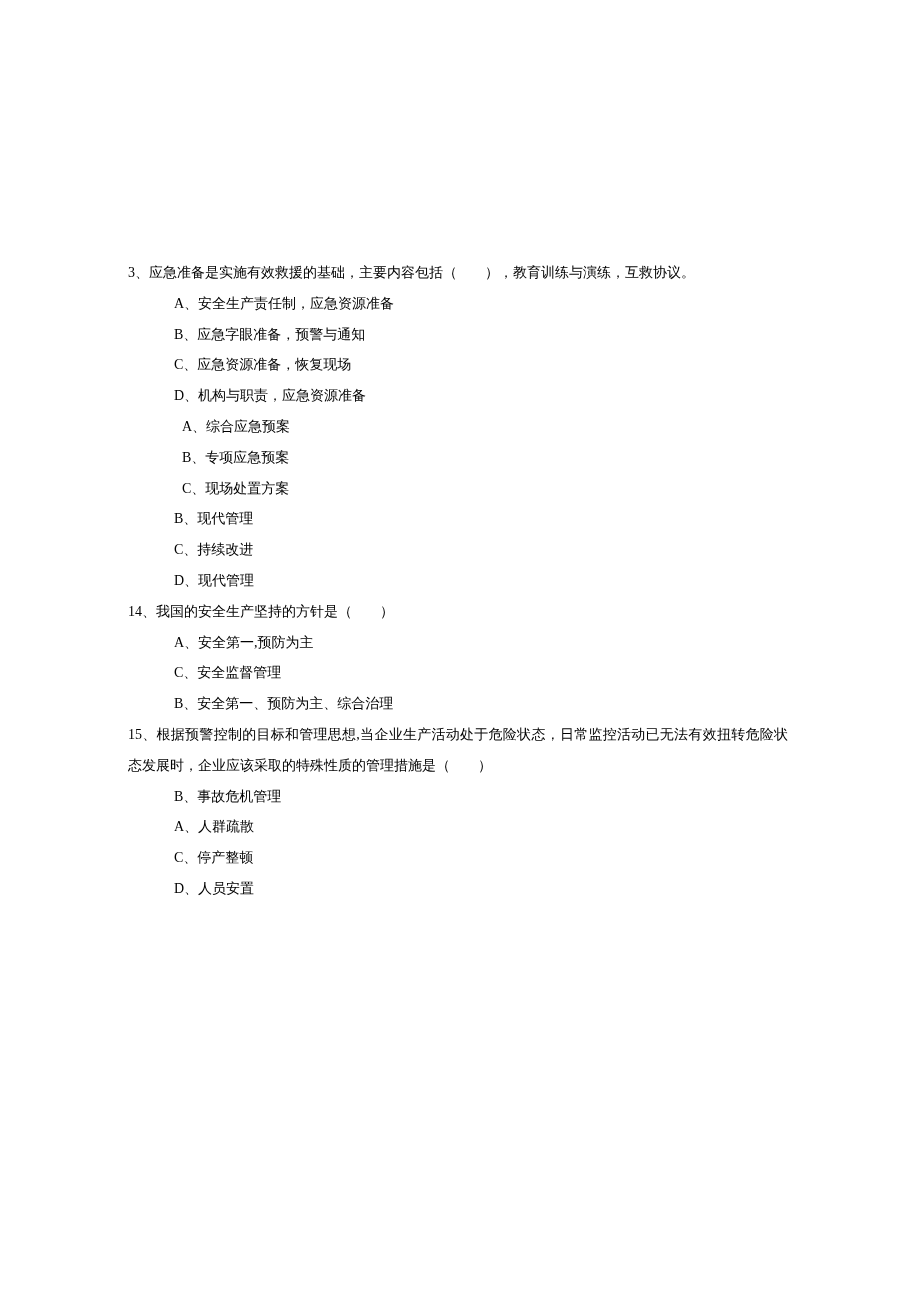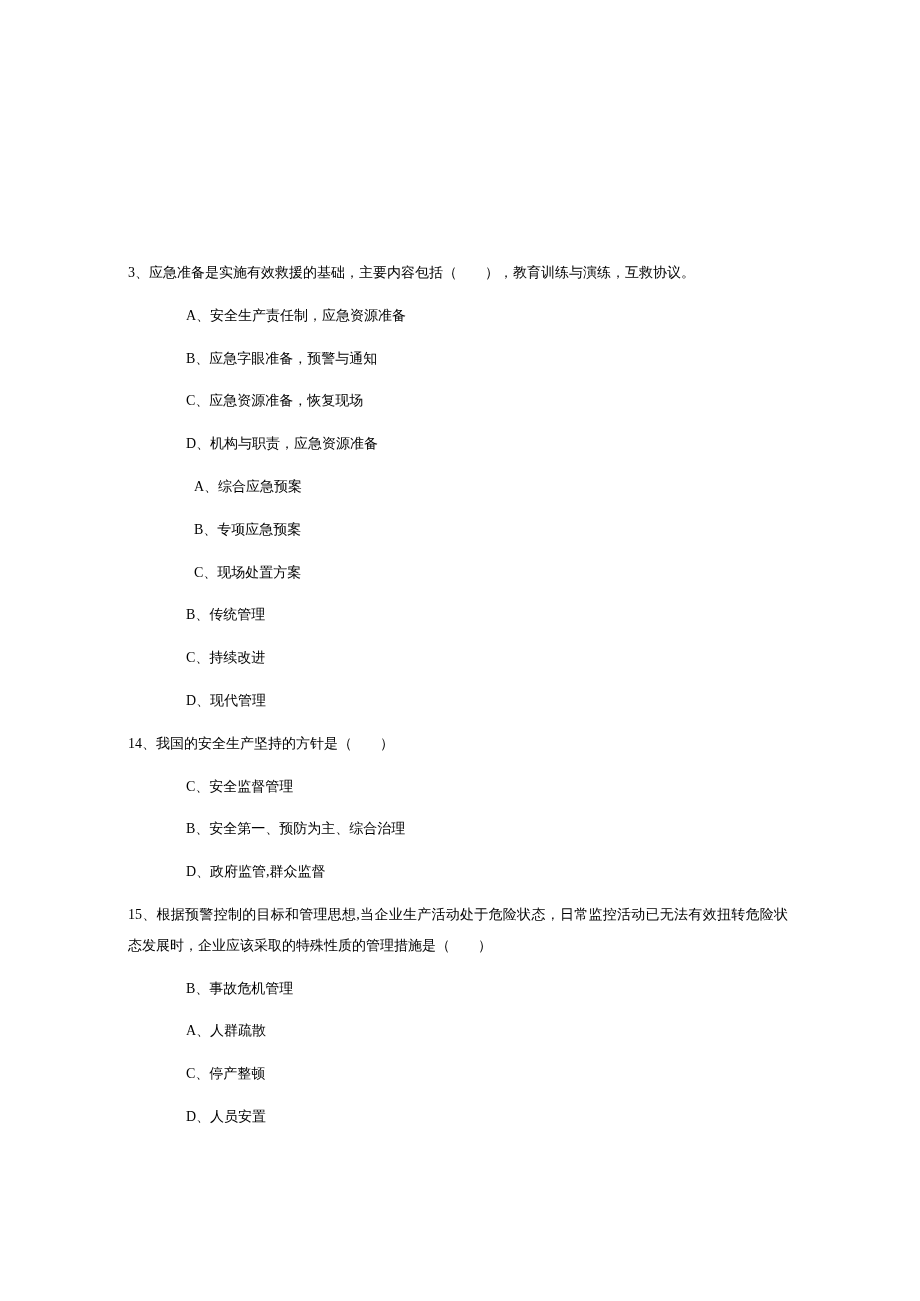--- a/index.html
+++ b/index.html
@@ -17,49 +17,49 @@
     box-sizing: border-box;
     padding: 258px 132px 4px 128px;
     position: relative;
   }
   .question {
     margin: 0;
     text-align: justify;
   }
   .option {
     padding-left: 46px;
-    margin: 12px;
+    margin: 0;
   }
   .sub-option {
     padding-left: 54px;
-    margin: 12px;
+    margin: 0;
   }
 </style>
 </head>
 <body>
 
 <div class="page">
 
   <p class="question">3、应急准备是实施有效救援的基础，主要内容包括（　　），教育训练与演练，互救协议。</p>
   <p class="option">A、安全生产责任制，应急资源准备</p>
   <p class="option">B、应急字眼准备，预警与通知</p>
   <p class="option">C、应急资源准备，恢复现场</p>
   <p class="option">D、机构与职责，应急资源准备</p>
   <p class="sub-option">A、综合应急预案</p>
   <p class="sub-option">B、专项应急预案</p>
   <p class="sub-option">C、现场处置方案</p>
 
-  <p class="option">B、传统管理</p>
+  <p class="option">B、现代管理</p>
   <p class="option">C、持续改进</p>
   <p class="option">D、现代管理</p>
 
   <p class="question">14、我国的安全生产坚持的方针是（　　）</p>
+  <p class="option">A、安全第一,预防为主</p>
   <p class="option">C、安全监督管理</p>
   <p class="option">B、安全第一、预防为主、综合治理</p>
-  <p class="option">D、政府监管,群众监督</p>
 
   <p class="question">15、根据预警控制的目标和管理思想,当企业生产活动处于危险状态，日常监控活动已无法有效扭转危险状态发展时，企业应该采取的特殊性质的管理措施是（　　）</p>
   <p class="option">B、事故危机管理</p>
   <p class="option">A、人群疏散</p>
   <p class="option">C、停产整顿</p>
   <p class="option">D、人员安置</p>
 
 </div>
 
 </body></html>

